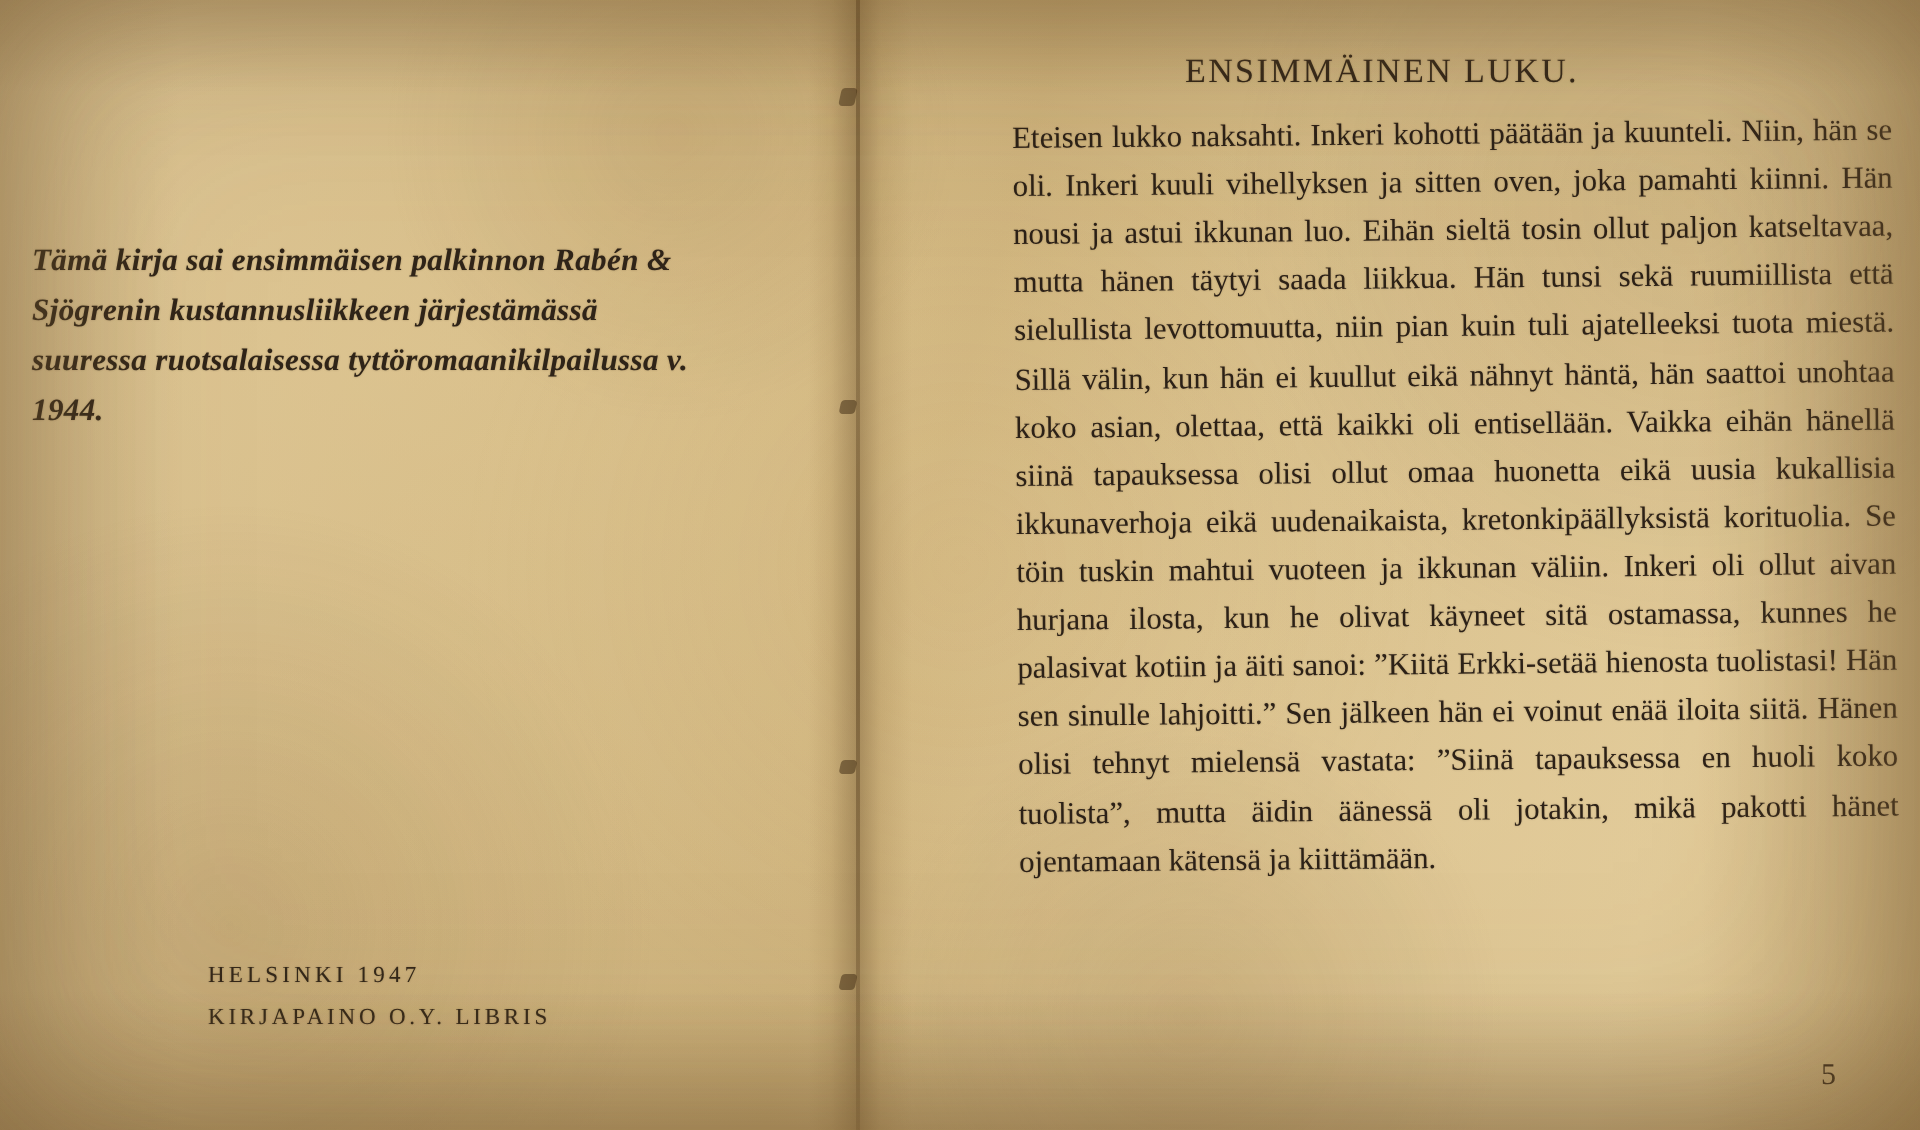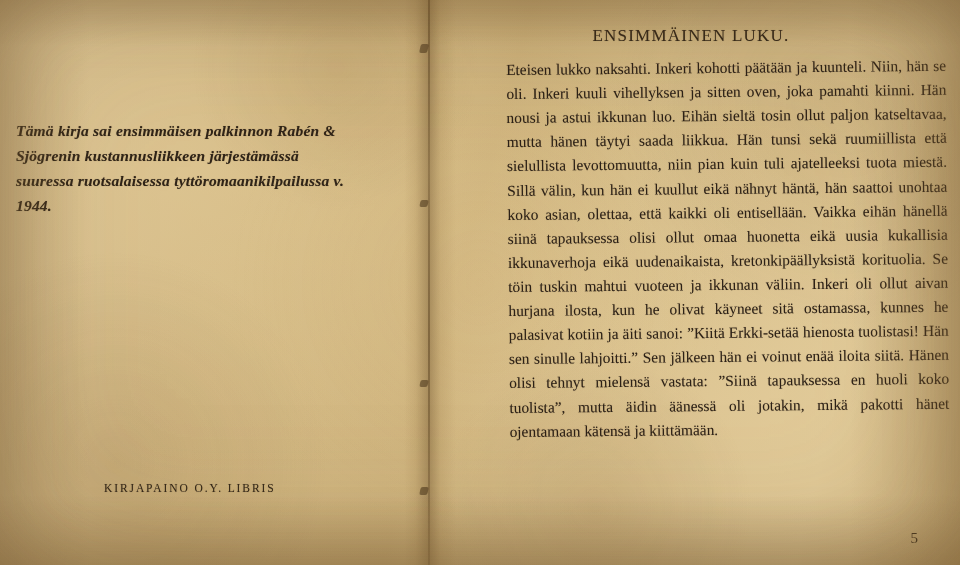--- a/index.html
+++ b/index.html
@@ -212,20 +212,21 @@
 <body>
 
 <div class="book">
 
   <div class="grain"></div>
 
   <div class="page-left">
     <div class="prize-note">Tämä kirja sai ensimmäisen palkinnon Rabén &amp; Sjögrenin kustannusliikkeen järjestämässä suuressa ruotsalaisessa tyttöromaanikilpailussa v. 1944.</div>
 
     <div class="imprint">
+      <div class="line1">HELSINKI 1947</div>
       <div class="line2">KIRJAPAINO O.Y. LIBRIS</div>
     </div>
   </div>
 
   <div class="gutter"></div>
   <div class="gutter-mark" style="top: 44px;"></div>
   <div class="gutter-mark" style="top: 200px; height: 7px;"></div>
   <div class="gutter-mark" style="top: 380px; height: 7px;"></div>
   <div class="gutter-mark" style="top: 487px; height: 8px;"></div>
 

